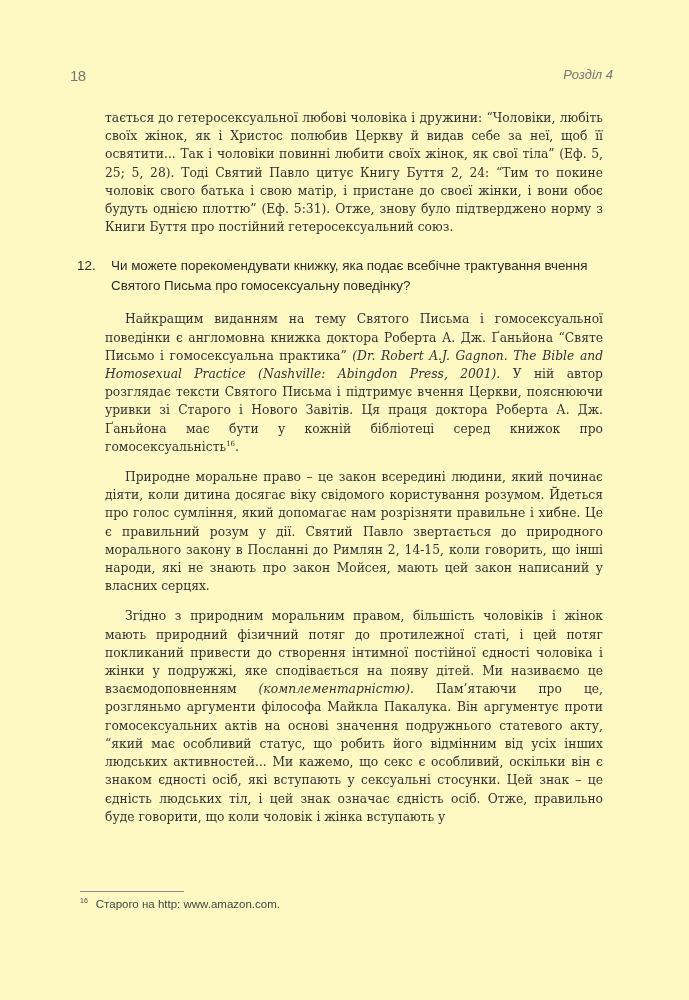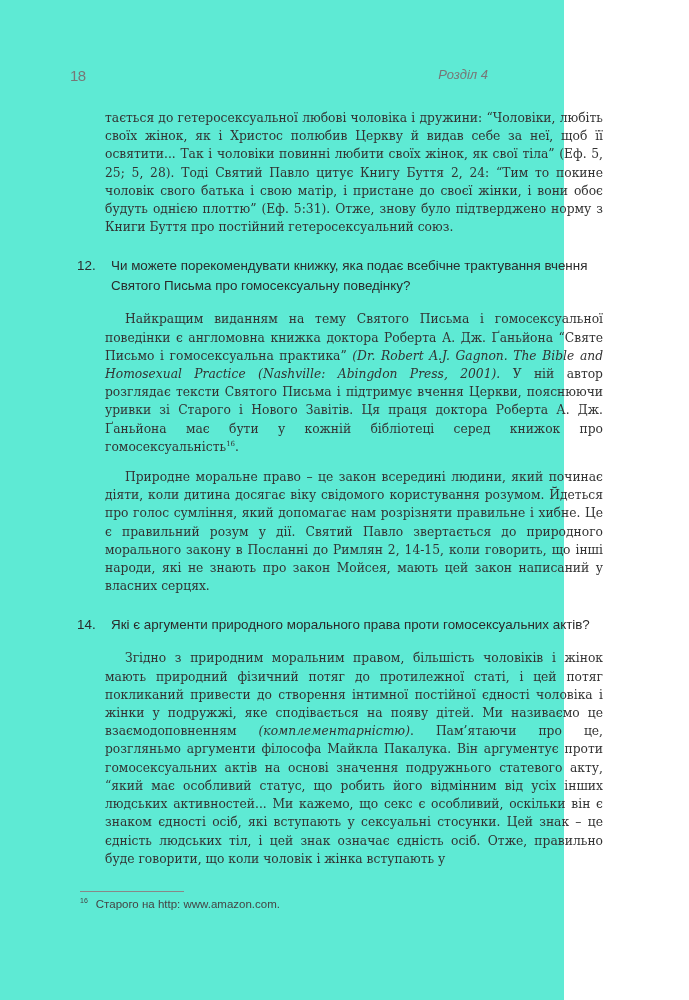--- a/index.html
+++ b/index.html
@@ -1,17 +1,17 @@
 <!DOCTYPE html>
 <html><head>
 <meta charset="utf-8">
 <style>
   html, body { margin: 0; padding: 0; background: #ffffff; }
   body { width: 689px; height: 1000px; position: relative; overflow: hidden; color: #2a2a2a; }
-  .page { position: absolute; left: 0; top: 0; width: 564px; height: 1000px; background: #5eead4; }
+  .page { position: absolute; left: 0; top: 0; width: 689px; height: 1000px; background: #fef9c3; }
   .running-head { position: absolute; top: 67px; left: 70px; right: 76px; height: 20px;
     font-family: "Liberation Sans", sans-serif; font-size: 15px; color: #777; font-stretch: condensed; }
   .page-num { position: absolute; left: 0; top: 0; letter-spacing: -0.5px; }
   .chapter { position: absolute; right: 0; top: 0; font-style: italic; font-size: 13px; }
   .body { position: absolute; left: 93px; width: 522px; top: 97px;
     font-family: "DejaVu Serif", serif; font-size: 12.3px; line-height: 18.2px; color: #333; }
   .para { margin: 12px; text-align: justify; text-indent: 20px; }
   .para.noindent { text-indent: 0; }
   .q { font-family: "Liberation Sans", sans-serif; font-weight: normal; font-size: 13.4px;
     line-height: 20px; color: #2b2b2b; margin: 20px 0 14px -16px; padding-left: 34px; text-indent: -34px; }
@@ -33,21 +33,20 @@
   </div>
 
   <div class="body">
     <p class="para noindent">тається до гетеросексуальної любові чоловіка і дружини: “Чоловіки, любіть своїх жінок, як і Христос полюбив Церкву й видав себе за неї, щоб її освятити... Так і чоловіки повинні любити своїх жінок, як свої тіла” (Еф. 5, 25; 5, 28). Тоді Святий Павло цитує Книгу Буття 2, 24: “Тим то покине чоловік свого батька і свою матір, і пристане до своєї жінки, і вони обоє будуть однією плоттю” (Еф. 5:31). Отже, знову було підтверджено норму з Книги Буття про постійний гетеросексуальний союз.</p>
 
     <div class="q"><span class="num">12.</span><span>Чи можете порекомендувати книжку, яка подає всебічне трактування вчення Святого Письма про гомосексуальну поведінку?</span></div>
     <p class="para"><span>Найкращим виданням на тему Святого Письма і гомосексуальної поведінки є англомовна книжка доктора Роберта А. Дж. Ґаньйона “Святе Письмо і гомосексуальна практика” </span><span class="it">(Dr. Robert A.J. Gagnon. The Bible and Homosexual Practice (Nashville: Abingdon Press, 2001).</span><span> У ній автор розглядає тексти Святого Письма і підтримує вчення Церкви, пояснюючи уривки зі Старого і Нового Завітів. Ця праця доктора Роберта А. Дж. Ґаньйона має бути у кожній бібліотеці серед книжок про гомосексуальність</span><sup>16</sup><span>.</span></p>
 
     <p class="para">Природне моральне право – це закон всередині людини, який починає діяти, коли дитина досягає віку свідомого користування розумом. Йдеться про голос сумління, який допомагає нам розрізняти правильне і хибне. Це є правильний розум у дії. Святий Павло звертається до природного морального закону в Посланні до Римлян 2, 14-15, коли говорить, що інші народи, які не знають про закон Мойсея, мають цей закон написаний у власних серцях.</p>
 
-    <div class="q"><span class="num">14.</span><span>Які є аргументи природного морального права проти гомосексуальних актів?</span></div>
     <p class="para"><span>Згідно з природним моральним правом, більшість чоловіків і жінок мають природний фізичний потяг до протилежної статі, і цей потяг покликаний привести до створення інтимної постійної єдності чоловіка і жінки у подружжі, яке сподівається на появу дітей. Ми називаємо це взаємодоповненням </span><span class="it">(комплементарністю)</span><span>. Пам’ятаючи про це, розгляньмо аргументи філософа Майкла Пакалука. Він аргументує проти гомосексуальних актів на основі значення подружнього статевого акту, “який має особливий статус, що робить його відмінним від усіх інших людських активностей... Ми кажемо, що секс є особливий, оскільки він є знаком єдності осіб, які вступають у сексуальні стосунки. Цей знак – це єдність людських тіл, і цей знак означає єдність осіб. Отже, правильно буде говорити, що коли чоловік і жінка вступають у</span></p>
   </div>
 
   <div class="fn-rule"></div>
   <div class="footnote">
     <span class="mark">16</span><span>Старого на http: www.amazon.com.</span>
   </div>
 </div>
 
 </body></html>

